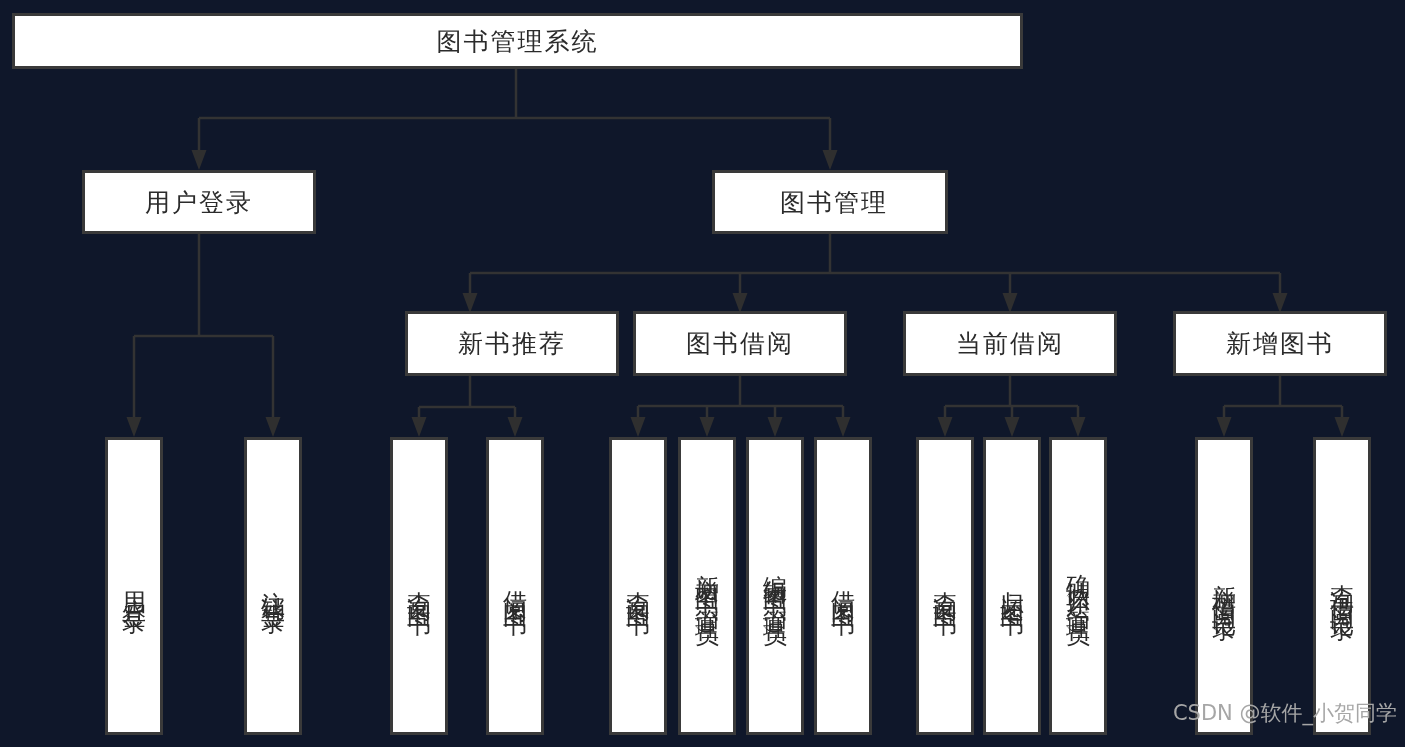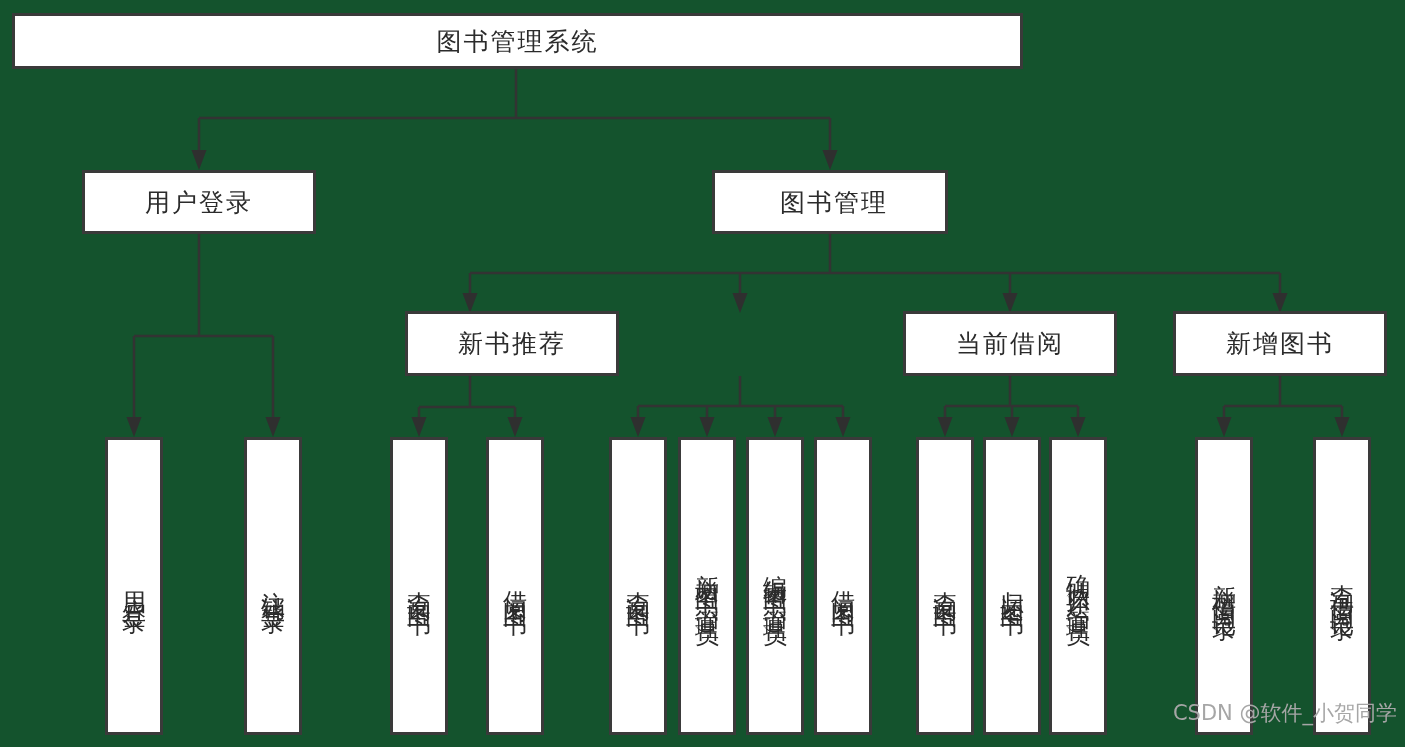--- a/index.html
+++ b/index.html
@@ -1,17 +1,17 @@
 <!DOCTYPE html>
 <html><head>
 <meta charset="utf-8">
 <style>
   html,body { margin:0; padding:0; background:#ffffff; }
   .stage {
-    position:relative; width:1405px; height:747px; background:#14532d;
+    position:relative; width:1405px; height:747px; background:#0f172a;
     font-family:"DejaVu Sans","Liberation Sans",sans-serif;
     color:#2b2b2b; overflow:hidden;
   }
   .connectors { position:absolute; left:0; top:0; width:1405px; height:747px; z-index:1; }
   .box {
     position:absolute; background:#ffffff; border:3px solid #3a3a3a;
     box-sizing:border-box; display:flex; align-items:center; justify-content:center;
     z-index:2;
   }
   .hlabel { font-size:25px; letter-spacing:2px; white-space:nowrap; }
@@ -88,20 +88,23 @@
   <div class="box bx-l2a">
     <span class="hlabel">用户登录</span>
   </div>
   <div class="box bx-l2b">
     <span class="hlabel">图书管理</span>
   </div>
 
   <div class="box bx-l3 bx-l3a">
     <span class="hlabel">新书推荐</span>
   </div>
+  <div class="box bx-l3 bx-l3b">
+    <span class="hlabel">图书借阅</span>
+  </div>
   <div class="box bx-l3 bx-l3c">
     <span class="hlabel">当前借阅</span>
   </div>
   <div class="box bx-l3 bx-l3d">
     <span class="hlabel">新增图书</span>
   </div>
 
   <div class="box leaf lf1">
     <span class="vlabel">用户登录</span>
   </div>

